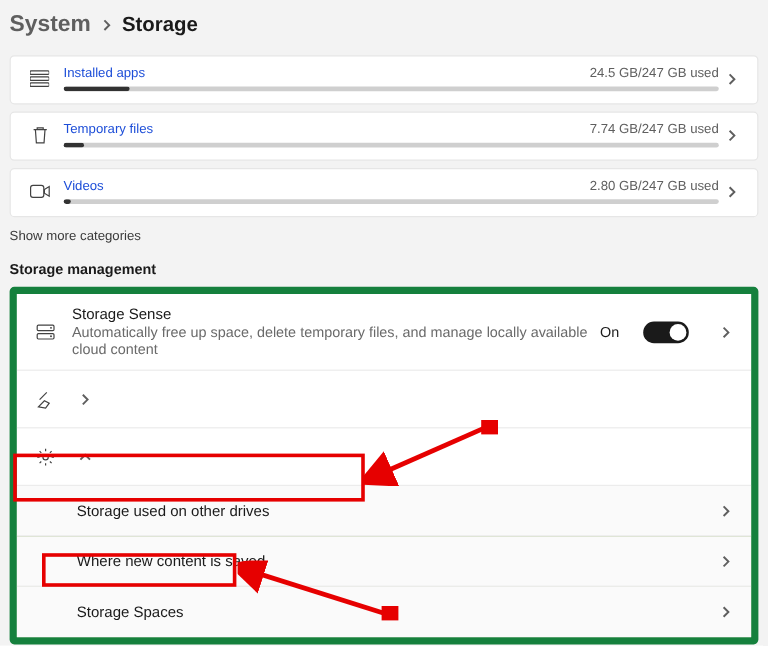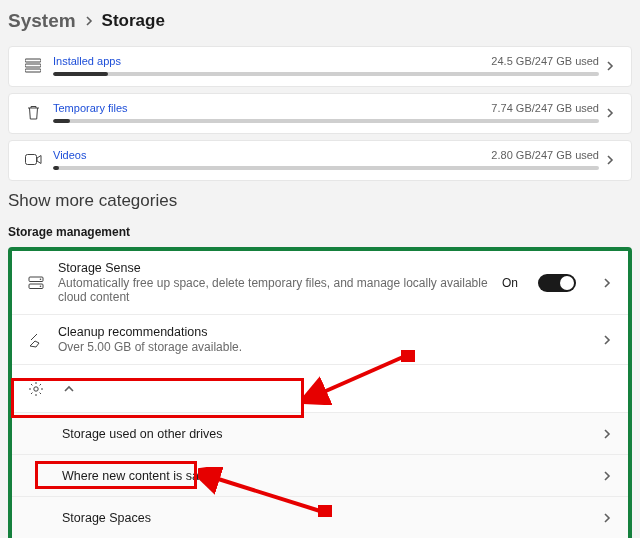--- a/index.html
+++ b/index.html
@@ -63,32 +63,32 @@
   }
   .chev {
     width: 22px;
     display: flex;
     justify-content: center;
     align-items: center;
     color: #5f5f5f;
   }
   .showmore {
     padding: 4px 8px 14px 8px;
-    font-size: 17px;
+    font-size: 11px;
     color: #3a3a3a;
   }
   .section-title {
     padding: 0 8px 8px 8px;
     font-size: 12px;
     font-weight: 600;
     color: #1a1a1a;
   }
   .listcard {
     background: #fff;
-    border: 4px solid #15803d;
+    border: 6px solid #15803d;
     border-radius: 4px;
     margin: 0 8px;
     overflow: hidden;
   }
   .listitem {
     display: flex;
     align-items: center;
     padding: 10px 10px;
     border-bottom: 1px solid #ececec;
     min-height: 48px;
@@ -253,24 +253,20 @@
       </div>
     </div>
   </div>
 
   <div class="listitem">
     <div class="iconwrap">
       <svg width="16" height="16" viewBox="0 0 16 16">
           <path d="M3 8l6-6M2 14l5-5 4 2-3 4z" fill="none" stroke="#424242" stroke-width="1"></path>
         </svg>
     </div>
-    <div class="texts">
-      <div class="label">Cleanup recommendations</div>
-      <div class="sub">Over 5.00 GB of storage available.</div>
-    </div>
     <div class="trail">
       <div class="chev">
         <svg width="10" height="12" viewBox="0 0 10 12">
             <path d="M3 2l4 4-4 4" fill="none" stroke="#5f5f5f" stroke-width="1.6"></path>
           </svg>
       </div>
     </div>
   </div>
 
   <div class="listitem">

